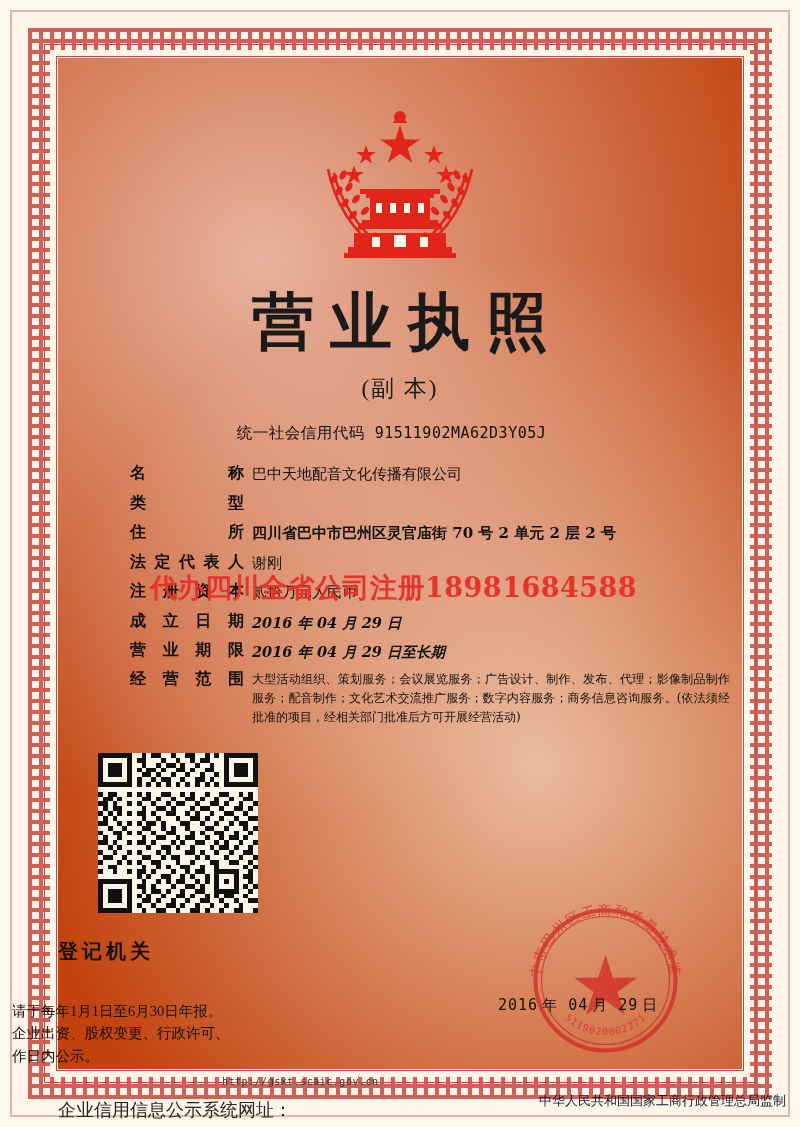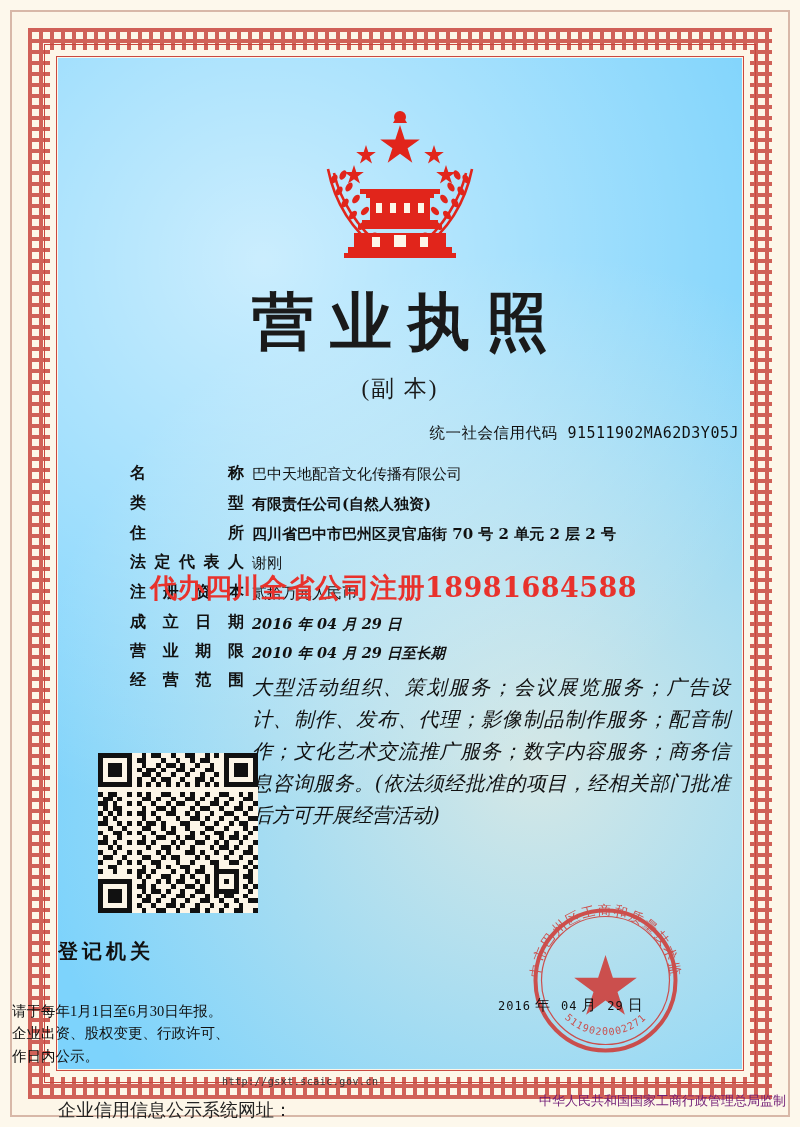--- a/index.html
+++ b/index.html
@@ -60,21 +60,21 @@
     left: 56px; top: 56px;
     width: 688px; height: 1015px;
     box-sizing: border-box;
     border: 1px solid #c9483f;
   }
 
   .inner-area {
     position: absolute;
     left: 58px; top: 58px;
     width: 684px; height: 1011px;
-    background: #7dd3fc;
+    background: #c2410c;
     overflow: hidden;
   }
 
   
   .paper-tex {
     position: absolute;
     inset: 0;
     background:
       radial-gradient(circle at 30% 20%, rgba(255,255,255,0.6) 0%, rgba(253,246,232,0) 60%),
       radial-gradient(circle at 70% 70%, rgba(250,240,220,0.7) 0%, rgba(253,246,232,0) 60%);
@@ -112,22 +112,22 @@
     font-family: Liberation Serif, serif;
     font-size: 23px;
     color: #1a1a1a;
     letter-spacing: 2px;
   }
 
   
   .credit-line {
     position: absolute;
     top: 365px;
-    left: 0; right: 3px;
-    text-align: right;
+    left: 0; right: 17px;
+    text-align: center;
     font-family: "DejaVu Serif", serif;
     font-size: 15.5px;
     color: #111;
     letter-spacing: 0.5px;
   }
   .credit-line .code {
     font-family: "DejaVu Sans Mono", monospace;
     font-size: 15px;
     letter-spacing: 0.5px;
     margin-left: 10px;
@@ -164,24 +164,23 @@
     flex: 1;
     font-family: "DejaVu Serif", serif;
     font-size: 15px;
     color: #111;
     line-height: 1.45;
     padding-top: 1px;
   }
   .row-value.bold { font-weight: bold; }
   .row-value.small { font-size: 14.5px; font-style: italic; }
   .scope-value {
-    font-size: 20px;
+    font-size: 12px;
     line-height: 1.6;
     text-align: justify;
-    font-style: italic;
   }
 
   
   .qr {
     position: absolute;
     left: 40px;
     top: 695px;
     width: 160px;
     height: 160px;
   }
@@ -218,21 +217,21 @@
     display: flex;
     align-items: baseline;
     font-family: "DejaVu Serif", serif;
     font-size: 16px;
     color: #111;
     letter-spacing: 1px;
     z-index: 5;
   }
   .date-line .num {
     font-family: "DejaVu Sans Mono", monospace;
-    font-size: 12px;
+    font-size: 15px;
   }
   .date-line .cn { margin: 0 10px 0 4px; font-size: 15px; }
 
   
   .red-overlay {
     position: absolute;
     left: 150px;
     top: 570px;
     font-family: "DejaVu Serif", serif;
     font-size: 27px;
@@ -271,21 +270,21 @@
     font-size: 10px;
     color: #333;
     letter-spacing: 0.5px;
   }
   .footer-right {
     position: absolute;
     right: 14px;
     top: 1092px;
     font-family: Liberation Mono, monospace;
     font-size: 13px;
-    color: #701a75;
+    color: #0f172a;
   }
 </style>
 </head>
 <body>
 
 <div class="page">
 
   <div class="outer-frame"></div>
   <div class="greek-border"></div>
   <div class="greek-inner-mask"></div>
@@ -382,21 +381,20 @@
           <span>称</span>
         </div>
         <div class="row-value">巴中天地配音文化传播有限公司</div>
       </div>
 
       <div class="row">
         <div class="row-label">
           <span>类</span>
           <span>型</span>
         </div>
-        <div class="row-value bold">有限责任公司(自然人独资)</div>
       </div>
 
       <div class="row">
         <div class="row-label">
           <span>住</span>
           <span>所</span>
         </div>
         <div class="row-value bold">四川省巴中市巴州区灵官庙街 70 号 2 单元 2 层 2 号</div>
       </div>
 
@@ -431,21 +429,21 @@
         <div class="row-value bold small">2016 年 04 月 29 日</div>
       </div>
 
       <div class="row">
         <div class="row-label">
           <span>营</span>
           <span>业</span>
           <span>期</span>
           <span>限</span>
         </div>
-        <div class="row-value bold small">2010 年 04 月 29 日至长期</div>
+        <div class="row-value bold small">2016 年 04 月 29 日至长期</div>
       </div>
 
       <div class="row">
         <div class="row-label">
           <span>经</span>
           <span>营</span>
           <span>范</span>
           <span>围</span>
         </div>
         <div class="row-value scope-value">大型活动组织、策划服务；会议展览服务；广告设计、制作、发布、代理；影像制品制作服务；配音制作；文化艺术交流推广服务；数字内容服务；商务信息咨询服务。(依法须经批准的项目，经相关部门批准后方可开展经营活动)</div>

